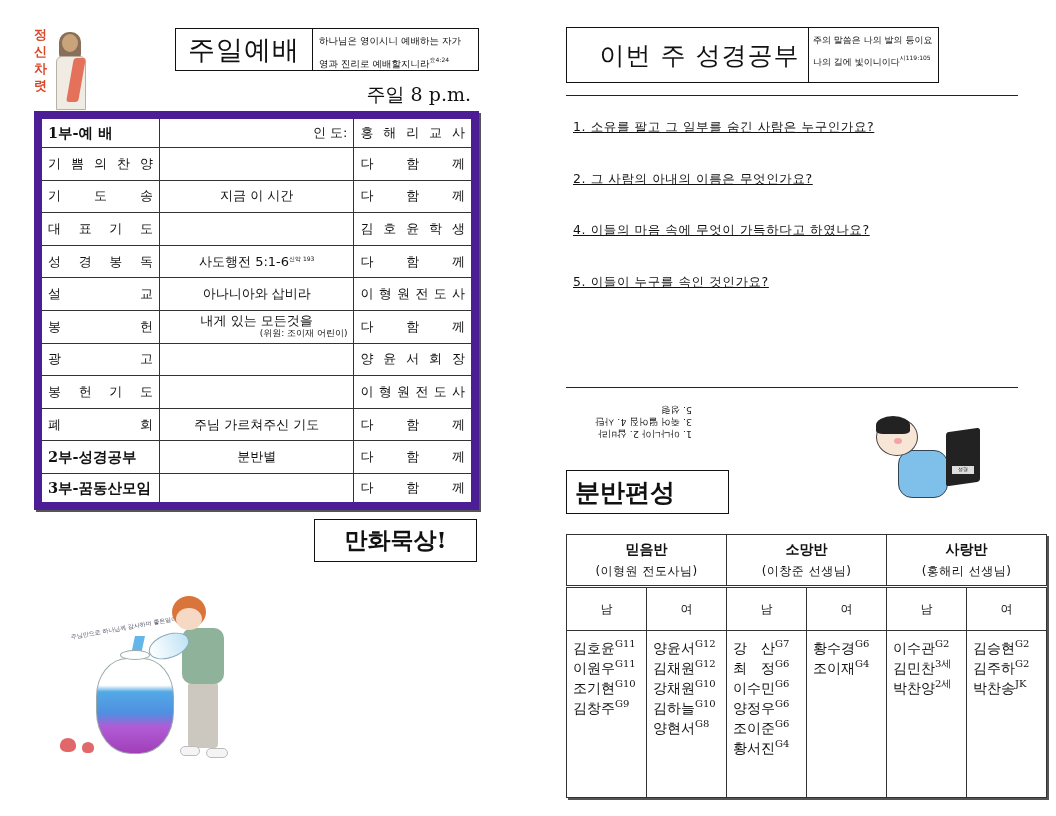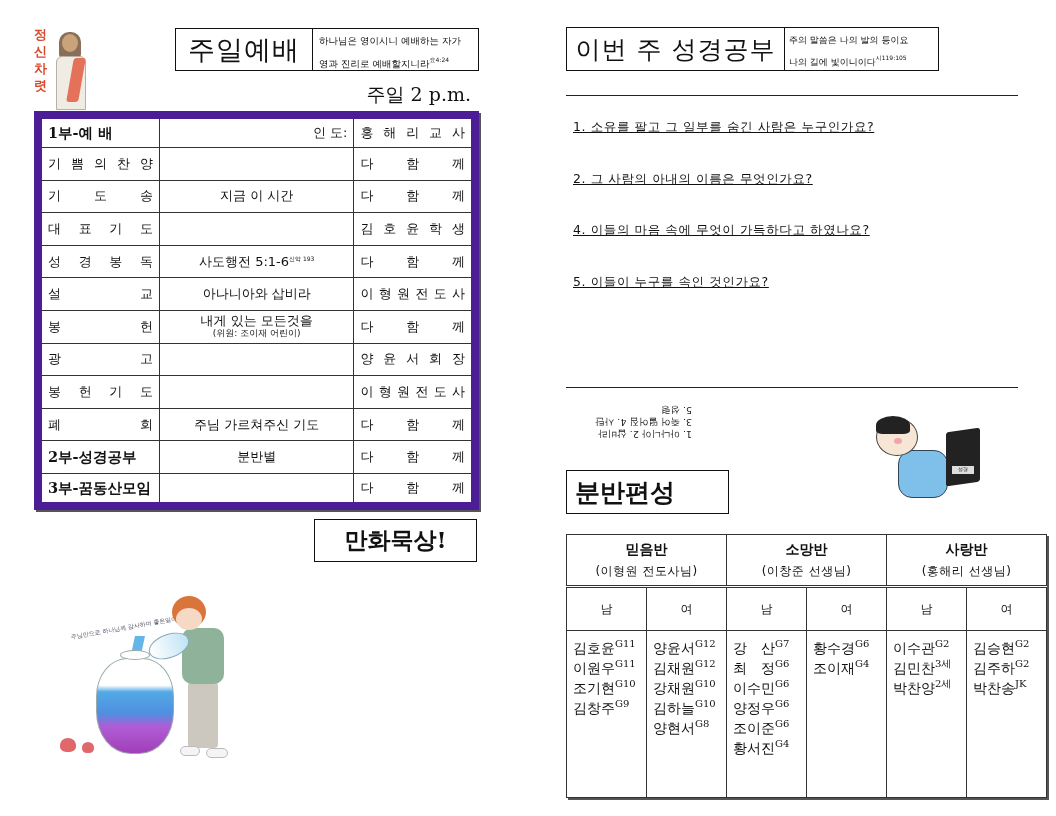--- a/index.html
+++ b/index.html
@@ -46,21 +46,21 @@
   .worship-table td {
     border: 1px solid #333; height: 32.6px; font-size: 13px; padding: 0 6px;
   }
   .worship-table td.c1 { width: 123px; letter-spacing: 0; }
   .worship-table td.c2 { width: 200px; text-align: center; }
   .worship-table td.c3 { width: 122px; }
   .spread { display: flex; justify-content: space-between; }
   .bold-label { font-family: "DejaVu Serif", serif; font-weight: bold; font-size: 14.5px; }
   .right-align { text-align: right !important; }
   .two-line { line-height: 13px; }
-  .two-line .small { font-size: 9px; display: block; }
+  .two-line .small { font-size: 9px; display: block; text-align: right; }
 
   .cartoon-title {
     position: absolute; left: 314px; top: 519px; width: 163px; height: 43px;
     border: 1.5px solid #111; display: flex; align-items: center; justify-content: center;
     font-family: "DejaVu Serif", serif; font-size: 23px; font-weight: bold;
   }
 
   .illustration { position: absolute; left: 60px; top: 580px; width: 210px; height: 220px; }
   .ill-jar { position: absolute; left: 36px; top: 78px; width: 78px; height: 96px; border-radius: 40% 40% 44% 44%; border: 1px solid #9aa; background: linear-gradient(180deg, #fff 0%, #fff 28%, #53a9e6 35%, #4f8fe0 58%, #b05cd6 72%, #a13fb8 100%); }
   .ill-jar-neck { position: absolute; left: 60px; top: 70px; width: 30px; height: 10px; border: 1px solid #9aa; border-radius: 50%; background: #fff; }
@@ -71,22 +71,22 @@
   .ill-pot { position: absolute; left: 88px; top: 54px; width: 42px; height: 24px; border: 1px solid #8ab; border-radius: 50%; background: linear-gradient(90deg, #fff, #bfe3f4); transform: rotate(-20deg); }
   .ill-legs { position: absolute; left: 128px; top: 102px; width: 30px; height: 66px; background: #ccc8c0; border-radius: 4px; }
   .ill-shoe1 { position: absolute; left: 120px; top: 166px; width: 20px; height: 10px; background: #f4f4f4; border: 1px solid #bbb; border-radius: 6px; }
   .ill-shoe2 { position: absolute; left: 146px; top: 168px; width: 22px; height: 10px; background: #f4f4f4; border: 1px solid #bbb; border-radius: 6px; }
   .ill-heart1 { position: absolute; left: 0px; top: 158px; width: 16px; height: 14px; background: #e0676a; border-radius: 50% 50% 40% 40%; }
   .ill-heart2 { position: absolute; left: 22px; top: 162px; width: 12px; height: 11px; background: #e0676a; border-radius: 50% 50% 40% 40%; }
   .ill-note { position: absolute; left: 10px; top: 42px; font-size: 6px; color: #556; line-height: 8px; transform: rotate(-10deg); }
 
   
   .header-box-r {
-    position: absolute; left: 566px; top: 27px; width: 373px; height: 44px;
-    border: 1.5px solid #111; display: flex;
+    position: absolute; left: 566px; top: 27px; width: 373px; height: 56px;
+    border: 1.5px solid #111; display: flex; padding-left: 24px;
   }
   .header-box-r .big {
     width: 218px; border-right: 1.5px solid #111; display: flex; align-items: center; justify-content: center;
     font-family: "DejaVu Serif", serif; font-size: 25px; letter-spacing: 1px;
   }
   .header-box-r .verse { flex: 1; font-size: 9px; line-height: 18px; padding: 3px 4px 0 4px; white-space: nowrap; }
 
   .hr { position: absolute; left: 566px; width: 452px; height: 0; border-top: 1.5px solid #222; }
   .hr.top { top: 95px; }
   .hr.mid { top: 387px; }
@@ -139,21 +139,21 @@
 </div>
 
 <div class="header-box">
   <div class="big">주일예배</div>
   <div class="verse">
     <div>하나님은 영이시니 예배하는 자가</div>
     <div><span>영과 진리로 예배할지니라</span><sup class="ref">요4:24</sup></div>
   </div>
 </div>
 
-<div class="service-time">주일 2 p.m.</div>
+<div class="service-time">주일 8 p.m.</div>
 
 <table class="worship-table">
   <tbody id="worship-body">
       <tr>
         <td class="c1"><span class="bold-label">1부-예 배</span></td>
         <td class="c2 right-align"><span>인 도:</span></td>
         <td class="c3">
           <div class="spread">
             <span>홍</span>
             <span>해</span>

